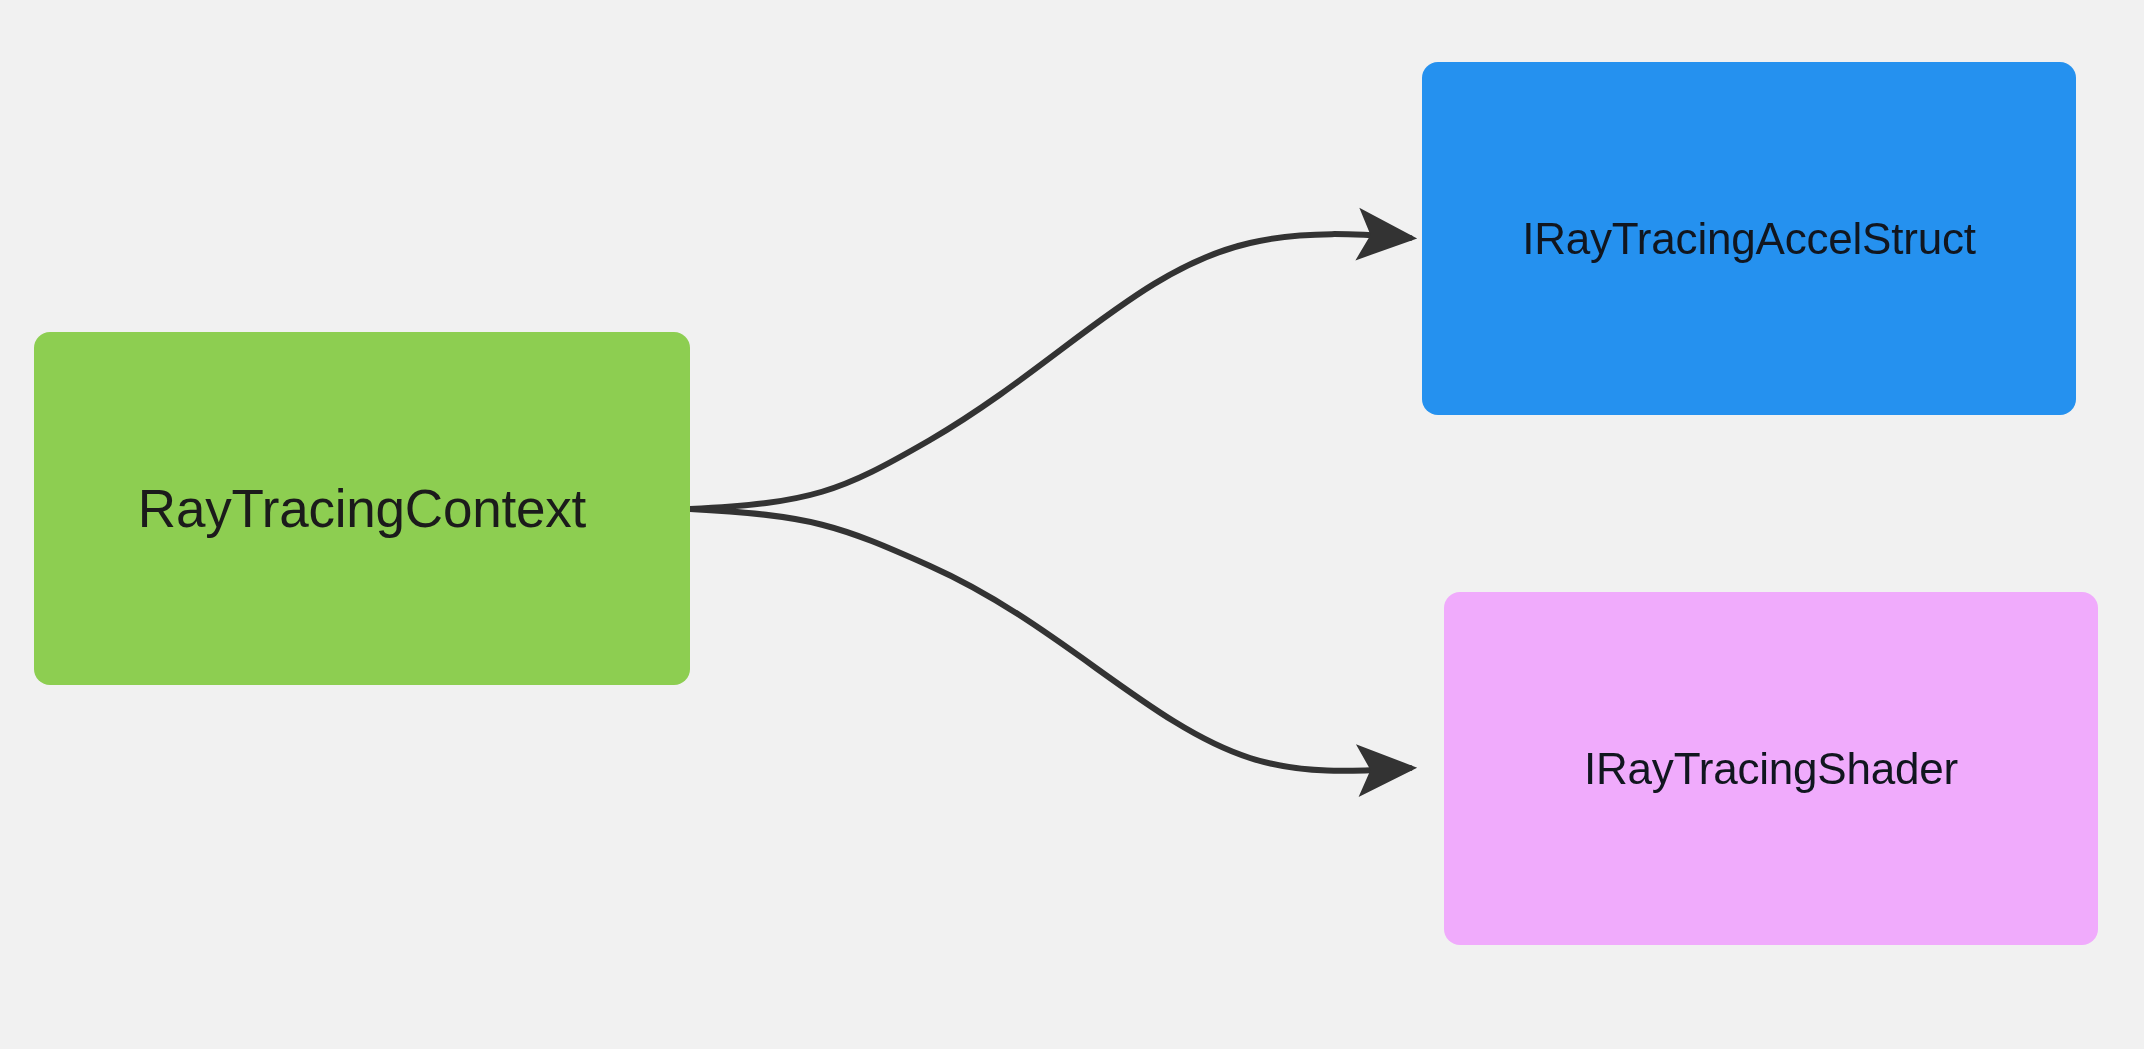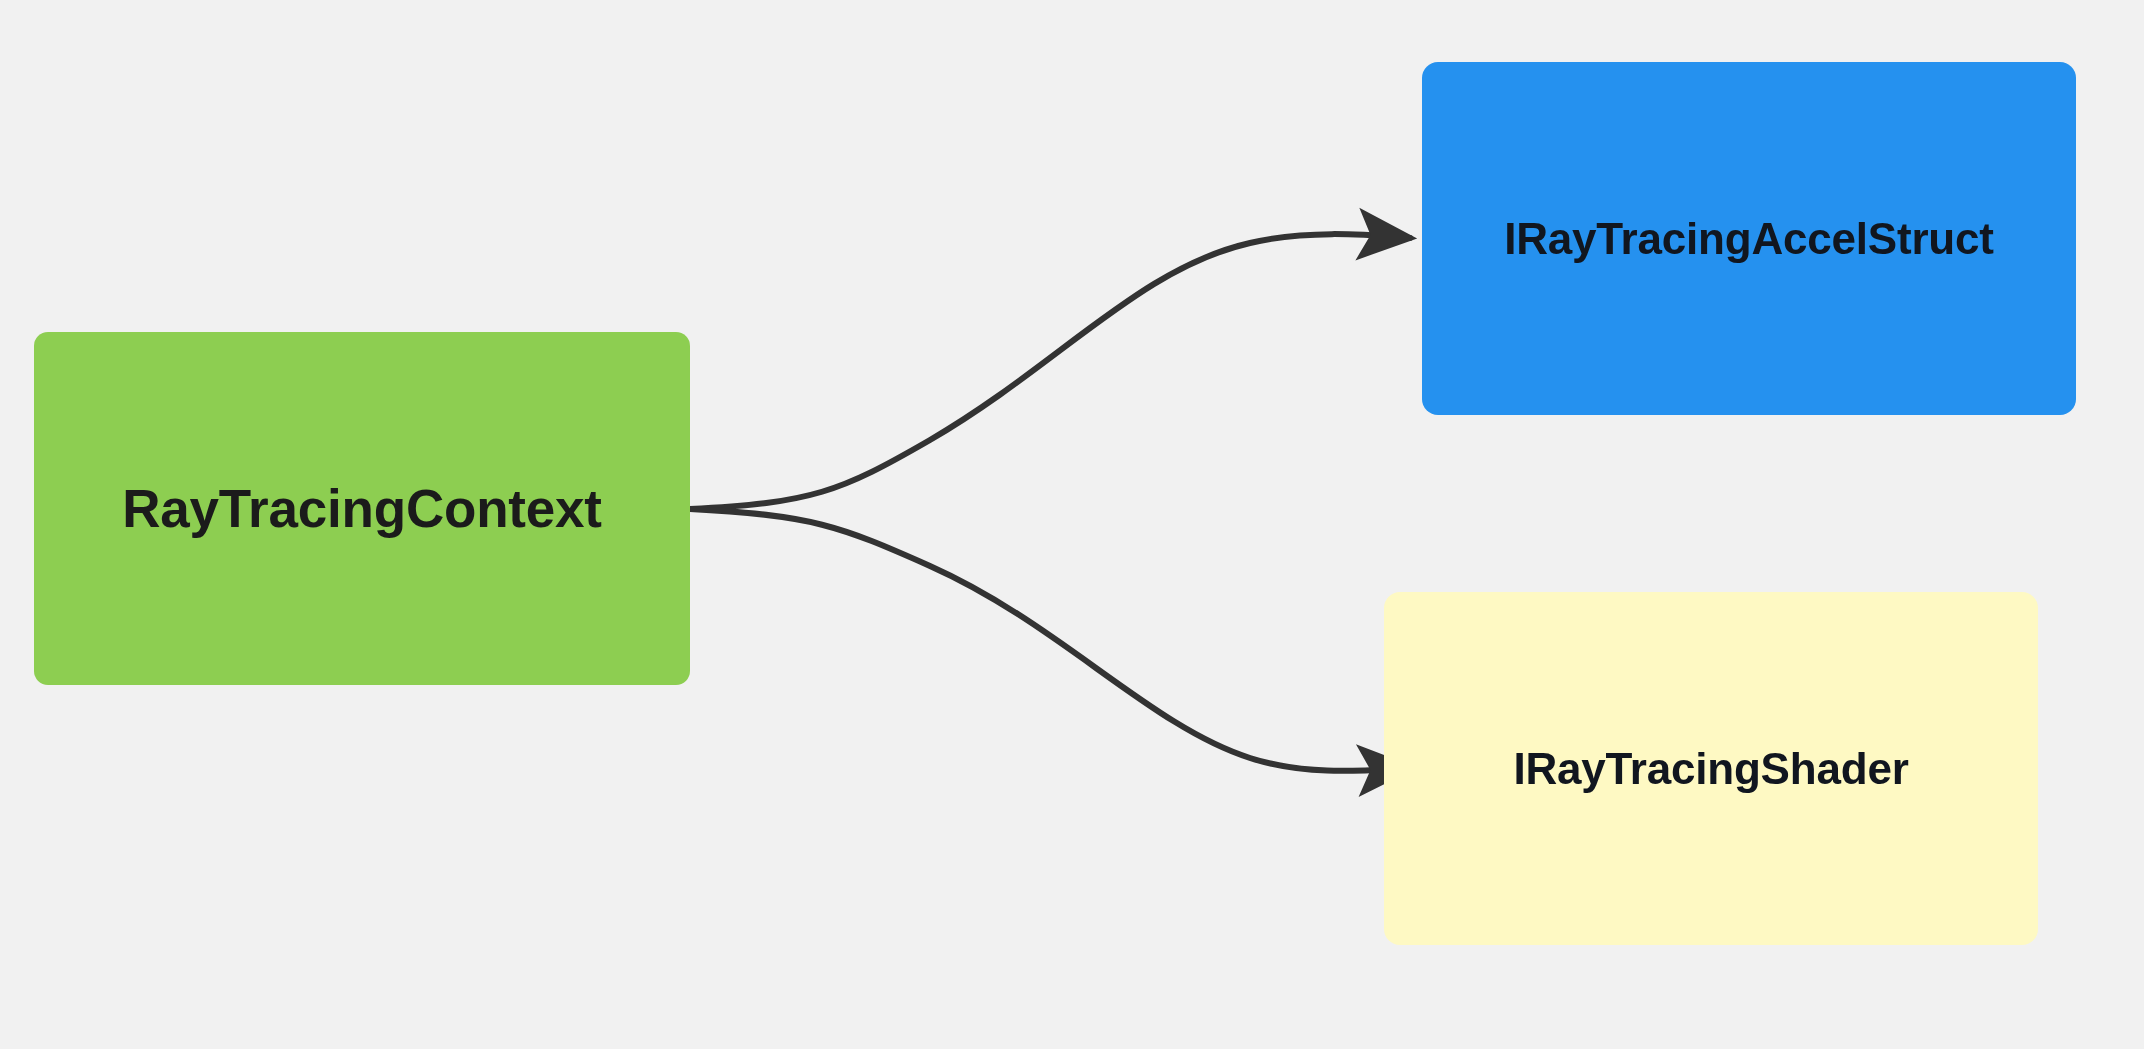--- a/index.html
+++ b/index.html
@@ -31,50 +31,49 @@
   .node {
     position: absolute;
     box-sizing: border-box;
     display: flex;
     align-items: center;
     justify-content: center;
     border-radius: 16px;
   }
   .node-label {
     font-family: "Liberation Sans", sans-serif;
-    font-weight: 700;
+    font-weight: 400;
     letter-spacing: -0.2px;
     white-space: nowrap;
     text-align: center;
   }
   #node-raytracingcontext {
     left: 34px;
     top: 332px;
     width: 656px;
     height: 353px;
     background: #8dce51;
-    border-radius: 14px;
   }
   #node-raytracingcontext .node-label {
     color: #1b1b1b;
     font-size: 53px;
   }
   #node-irayttracingaccelstruct {
     left: 1422px;
     top: 62px;
     width: 654px;
     height: 353px;
     background: #2591ef;
   }
   #node-irayttracingshader {
-    left: 1384px;
+    left: 1444px;
     top: 592px;
     width: 654px;
     height: 353px;
-    background: #fef9c3;
+    background: #f0abfc;
   }
   #node-irayttracingaccelstruct .node-label,
   #node-irayttracingshader .node-label {
     color: #11161f;
     font-size: 44px;
   }
   .edge-label {
     position: absolute;
     font-family: "DejaVu Sans", sans-serif;
     font-weight: 400;

